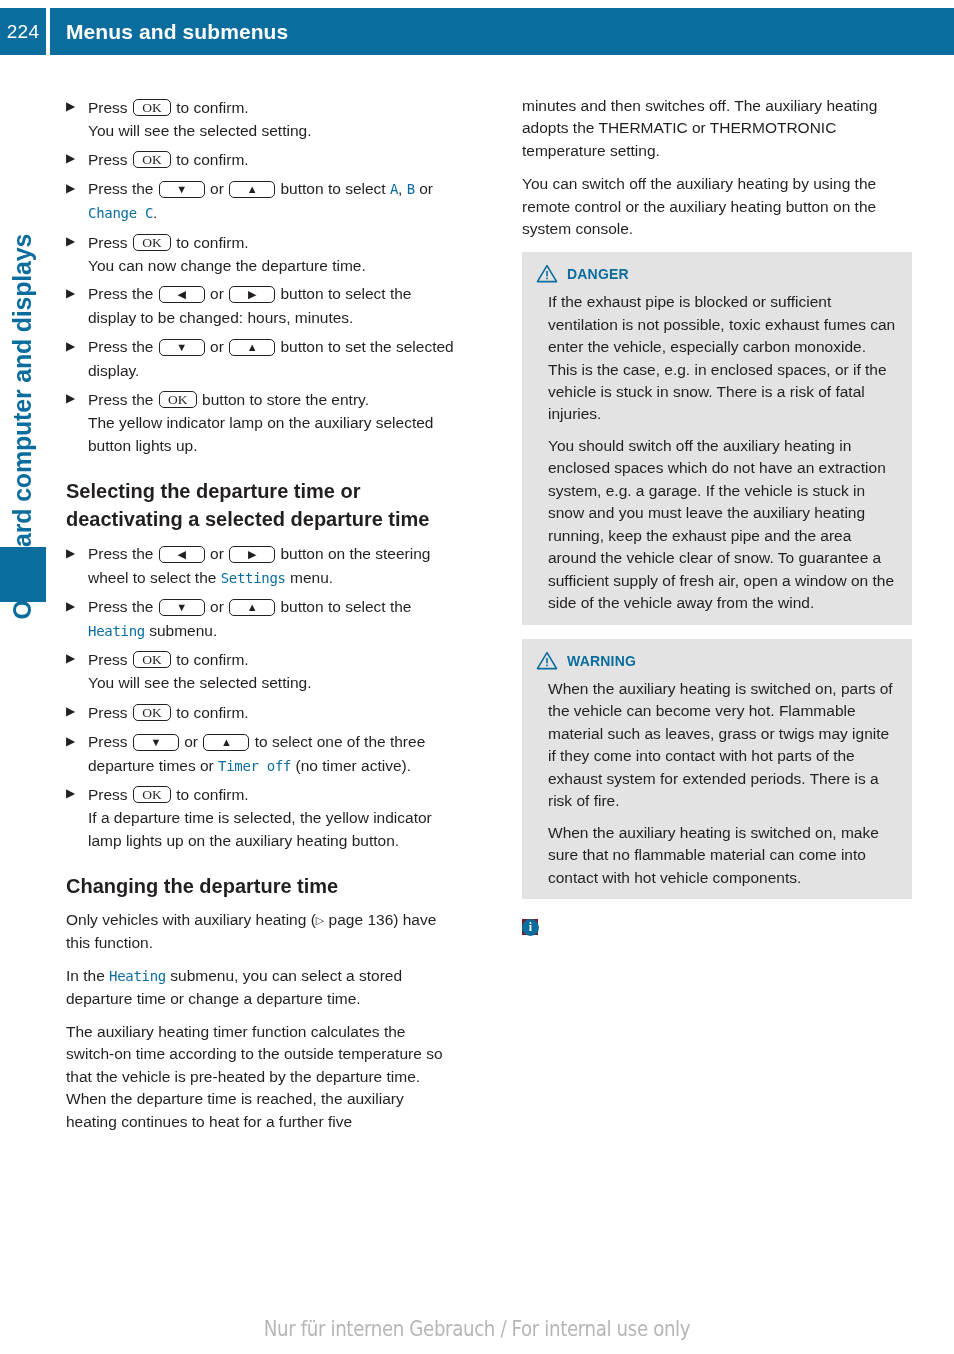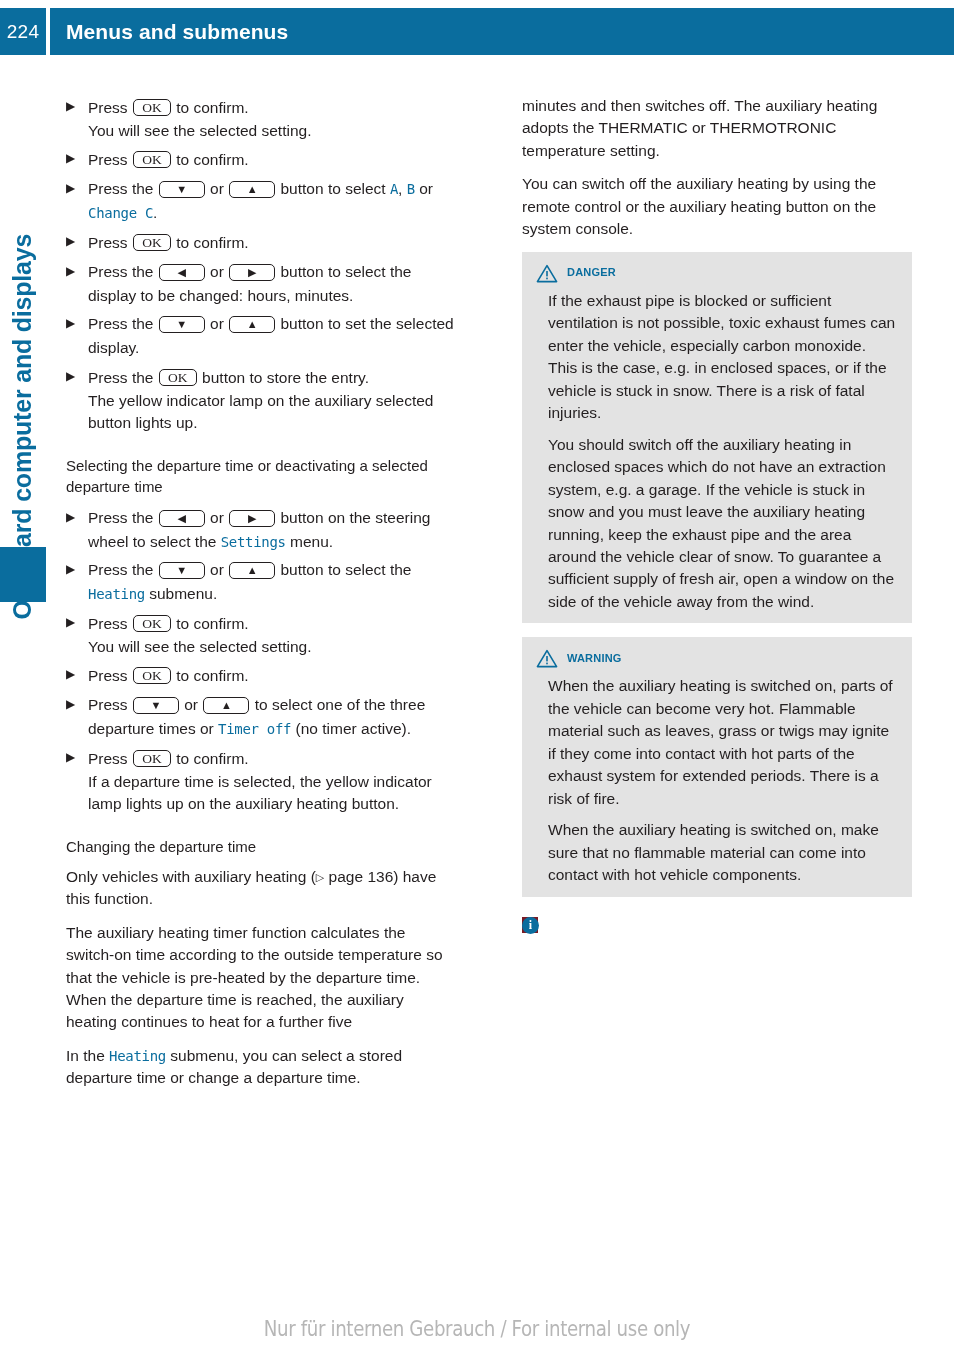--- a/index.html
+++ b/index.html
@@ -90,22 +90,22 @@
   }
   .col-left  { left: 66px; }
   .col-right { left: 478px; padding-left: 44px; }
 
   
   p.para {
     margin: 0 0 11px 0;
   }
   h3.subhead {
     margin: 20px 0 9px 0;
-    font-size: 15px;
-    font-weight: normal;
+    font-size: 20px;
+    font-weight: bold;
     line-height: 1.4;
   }
 
   
   .step {
     position: relative;
     padding-left: 22px;
     margin: 0 0 5px 0;
   }
   .step .bullet {
@@ -166,21 +166,21 @@
   }
   .notice-head {
     display: flex;
     align-items: center;
     gap: 9px;
     margin-bottom: 7px;
   }
   .notice-head .label {
     color: #0a6d9e;
     font-weight: bold;
-    font-size: 11px;
+    font-size: 14px;
     letter-spacing: 0.2px;
   }
   .tri-icon { display: block; }
   .notice p {
     margin: 0 0 9px 12px;
     line-height: 1.45;
   }
   .notice p:last-child { margin-bottom: 0; }
 
   
@@ -259,20 +259,21 @@
         <span class="bullet">▶</span>
         <span class="line">Press <span class="key">OK</span> to confirm.</span>
       </div>
       <div class="step">
         <span class="bullet">▶</span>
         <span class="line">Press the <span class="key arrow">▼</span> or <span class="key arrow">▲</span> button to select <span class="disp">A</span>, <span class="disp">B</span> or <span class="disp">Change C</span>.</span>
       </div>
       <div class="step">
         <span class="bullet">▶</span>
         <span class="line">Press <span class="key">OK</span> to confirm.</span>
+        <span class="sub">You can now change the departure time.</span>
       </div>
       <div class="step">
         <span class="bullet">▶</span>
         <span class="line">Press the <span class="key arrow">◀</span> or <span class="key arrow">▶</span> button to select the display to be changed: hours, minutes.</span>
       </div>
       <div class="step">
         <span class="bullet">▶</span>
         <span class="line">Press the <span class="key arrow">▼</span> or <span class="key arrow">▲</span> button to set the selected display.</span>
       </div>
       <div class="step">
@@ -306,22 +307,22 @@
       </div>
       <div class="step">
         <span class="bullet">▶</span>
         <span class="line">Press <span class="key">OK</span> to confirm.</span>
         <span class="sub">If a departure time is selected, the yellow indicator lamp lights up on the auxiliary heating button.</span>
       </div>
     </div>
   <h3 class="subhead">Changing the departure time</h3>
   <div id="left-paras">
       <p class="para">Only vehicles with auxiliary heating (<span class="xref-tri">▷</span> page 136) have this function.</p>
+      <p class="para">In the <span class="disp">Heating</span> submenu, you can select a stored departure time or change a departure time.</p>
       <p class="para">The auxiliary heating timer function calculates the switch-on time according to the outside temperature so that the vehicle is pre-heated by the departure time. When the departure time is reached, the auxiliary heating continues to heat for a further five</p>
-      <p class="para">In the <span class="disp">Heating</span> submenu, you can select a stored departure time or change a departure time.</p>
     </div>
 </div>
 
 <div class="col col-right">
   <div id="right-paras">
       <p class="para">minutes and then switches off. The auxiliary heating adopts the THERMATIC or THERMOTRONIC temperature setting.</p>
       <p class="para">You can switch off the auxiliary heating by using the remote control or the auxiliary heating button on the system console.</p>
     </div>
   <div id="notices">
       <div class="notice">

